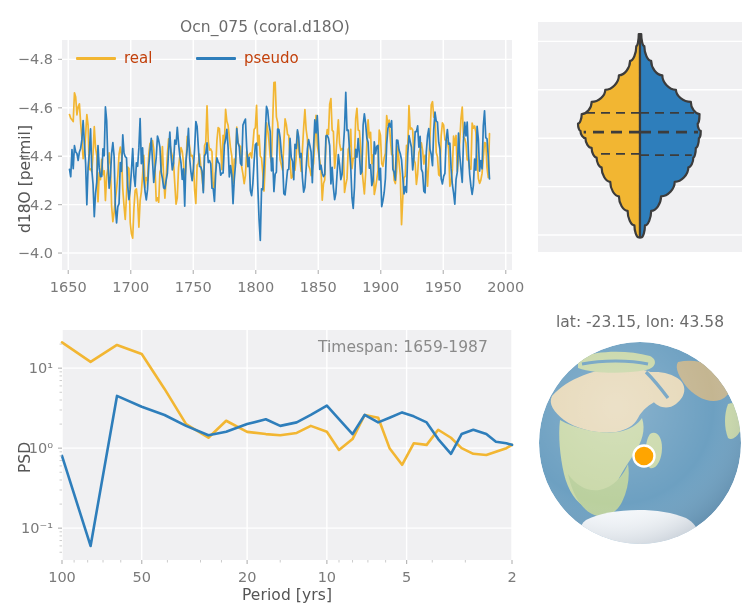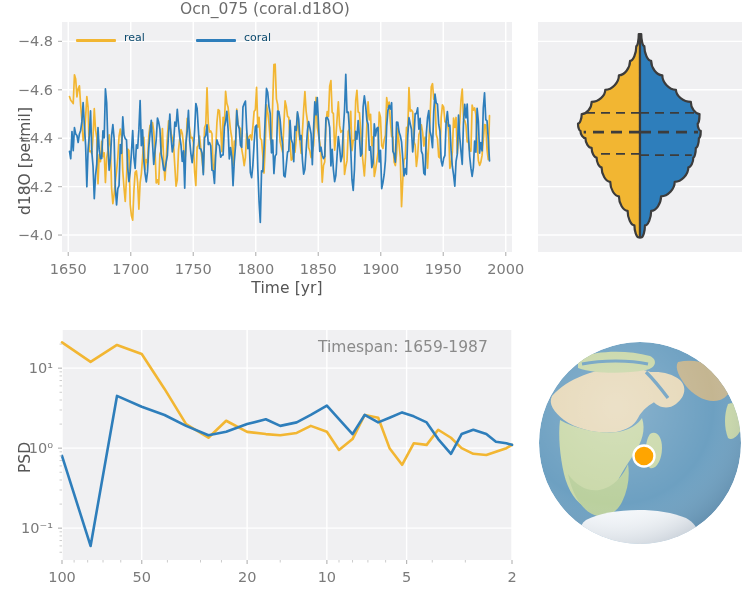--- a/index.html
+++ b/index.html
@@ -17,28 +17,28 @@
   .panel-title{
     position:absolute;font-size:15.5px;color:#6b6b6b;
     text-align:center;width:100%;left:0;
   }
   .ylab-rot{
     position:absolute;font-size:15.5px;color:#555;
     transform-origin:0 0;transform:rotate(-90deg);white-space:nowrap;
   }
   svg{display:block;overflow:visible;}
   .legend-line{position:absolute;height:3.4px;border-radius:1px;}
-  .legend-text{position:absolute;font-size:11px;color:#0c4a6e;}
+  .legend-text{position:absolute;font-size:15px;color:#c2410c;}
   .annot{position:absolute;font-size:15.5px;color:#8a8a8a;white-space:nowrap;}
   .globe-wrap{position:absolute;}
 </style>
 </head>
 <body>
 
-<div class="panel" id="ts-panel" style="left:0;top:0;width:530px;height:305px;">
+<div class="panel" id="ts-panel" style="left:0;top:18px;width:530px;height:305px;">
   <div class="panel-title" style="top:0px;width:530px;">Ocn_075 (coral.d18O)</div>
 
   <div class="plot-bg" style="left:62px;top:22px;width:450px;height:230px;"></div>
 
   <svg id="ts-svg" width="530" height="305" style="position:absolute;left:0;top:0;">
       <g>
         <line x1="62" x2="512" y1="235.0526315789474" y2="235.0526315789474" stroke="#ffffff" stroke-width="1.4"></line>
         <line x1="62" x2="512" y1="186.6315789473684" y2="186.6315789473684" stroke="#ffffff" stroke-width="1.4"></line>
         <line x1="62" x2="512" y1="138.2105263157894" y2="138.2105263157894" stroke="#ffffff" stroke-width="1.4"></line>
         <line x1="62" x2="512" y1="89.7894736842106" y2="89.7894736842106" stroke="#ffffff" stroke-width="1.4"></line>
@@ -78,24 +78,23 @@
         <line x1="443.25" x2="443.25" y1="252" y2="256" stroke="#b8b8b8" stroke-width="1.2"></line>
         <text x="443.25" y="274" font-size="14.5" font-family="&quot;DejaVu Sans&quot;,&quot;Liberation Sans&quot;,sans-serif" fill="#7a7a7a" text-anchor="middle">1950</text>
         <line x1="505.75" x2="505.75" y1="252" y2="256" stroke="#b8b8b8" stroke-width="1.2"></line>
         <text x="505.75" y="274" font-size="14.5" font-family="&quot;DejaVu Sans&quot;,&quot;Liberation Sans&quot;,sans-serif" fill="#7a7a7a" text-anchor="middle">2000</text>
       </g>
     </svg>
 
   <div class="legend-line" style="left:76px;top:39px;width:40px;background:#f2b632;"></div>
   <div class="legend-text" style="left:124px;top:31px;">real</div>
   <div class="legend-line" style="left:196px;top:39px;width:40px;background:#2e7ebb;"></div>
-  <div class="legend-text" style="left:244px;top:31px;">coral</div>
+  <div class="legend-text" style="left:244px;top:31px;">pseudo</div>
 
   <div class="ylab-rot" style="left:16px;top:215px;">d18O [permil]</div>
-  <div class="axis-title" style="left:62px;top:279px;width:450px;">Time [yr]</div>
 </div>
 
 <div class="panel" id="violin-panel" style="left:530px;top:0;width:220px;height:305px;">
   <div class="plot-bg" style="left:8px;top:22px;width:204px;height:230px;"></div>
   <svg id="violin-svg" width="220" height="305" style="position:absolute;left:0;top:0;">
       <g>
         <line x1="8" x2="212" y1="235.0526315789474" y2="235.0526315789474" stroke="#ffffff" stroke-width="1.4"></line>
         <line x1="8" x2="212" y1="186.6315789473684" y2="186.6315789473684" stroke="#ffffff" stroke-width="1.4"></line>
         <line x1="8" x2="212" y1="138.2105263157894" y2="138.2105263157894" stroke="#ffffff" stroke-width="1.4"></line>
         <line x1="8" x2="212" y1="89.7894736842106" y2="89.7894736842106" stroke="#ffffff" stroke-width="1.4"></line>
@@ -179,23 +178,25 @@
         <line x1="338.9859794765579" x2="338.9859794765579" y1="255" y2="257.5" stroke="#cccccc" stroke-width="1"></line>
         <line x1="352.5345618779979" x2="352.5345618779979" y1="255" y2="257.5" stroke="#cccccc" stroke-width="1"></line>
         <line x1="367.8946777560636" x2="367.8946777560636" y1="255" y2="257.5" stroke="#cccccc" stroke-width="1"></line>
         <line x1="385.6266302077784" x2="385.6266302077784" y1="255" y2="257.5" stroke="#cccccc" stroke-width="1"></line>
         <line x1="432.2672809389989" x2="432.2672809389989" y1="255" y2="257.5" stroke="#cccccc" stroke-width="1"></line>
         <line x1="465.35934926877945" x2="465.35934926877945" y1="255" y2="257.5" stroke="#cccccc" stroke-width="1"></line>
       </g>
     </svg>
   <div class="annot" style="left:318px;top:33px;">Timespan: 1659-1987</div>
   <div class="ylab-rot" style="left:16px;top:168px;">PSD</div>
+  <div class="axis-title" style="left:62px;top:281px;width:450px;">Period [yrs]</div>
 </div>
 
 <div class="panel" id="map-panel" style="left:530px;top:305px;width:220px;height:306px;">
+  <div class="panel-title" style="top:8px;width:220px;">lat: -23.15, lon: 43.58</div>
   <div class="globe-wrap" style="left:8px;top:33px;width:204px;height:210px;">
     <svg id="globe-svg" width="204" height="210">
         <defs>
           <clipPath id="globeClip">
             <circle cx="102" cy="105" r="101"></circle>
           </clipPath>
           <radialGradient id="shade" cx="38%" cy="32%" r="78%">
             <stop offset="0%" stop-color="#ffffff" stop-opacity="0.22"></stop>
             <stop offset="62%" stop-color="#ffffff" stop-opacity="0.02"></stop>
             <stop offset="100%" stop-color="#28405c" stop-opacity="0.30"></stop>

